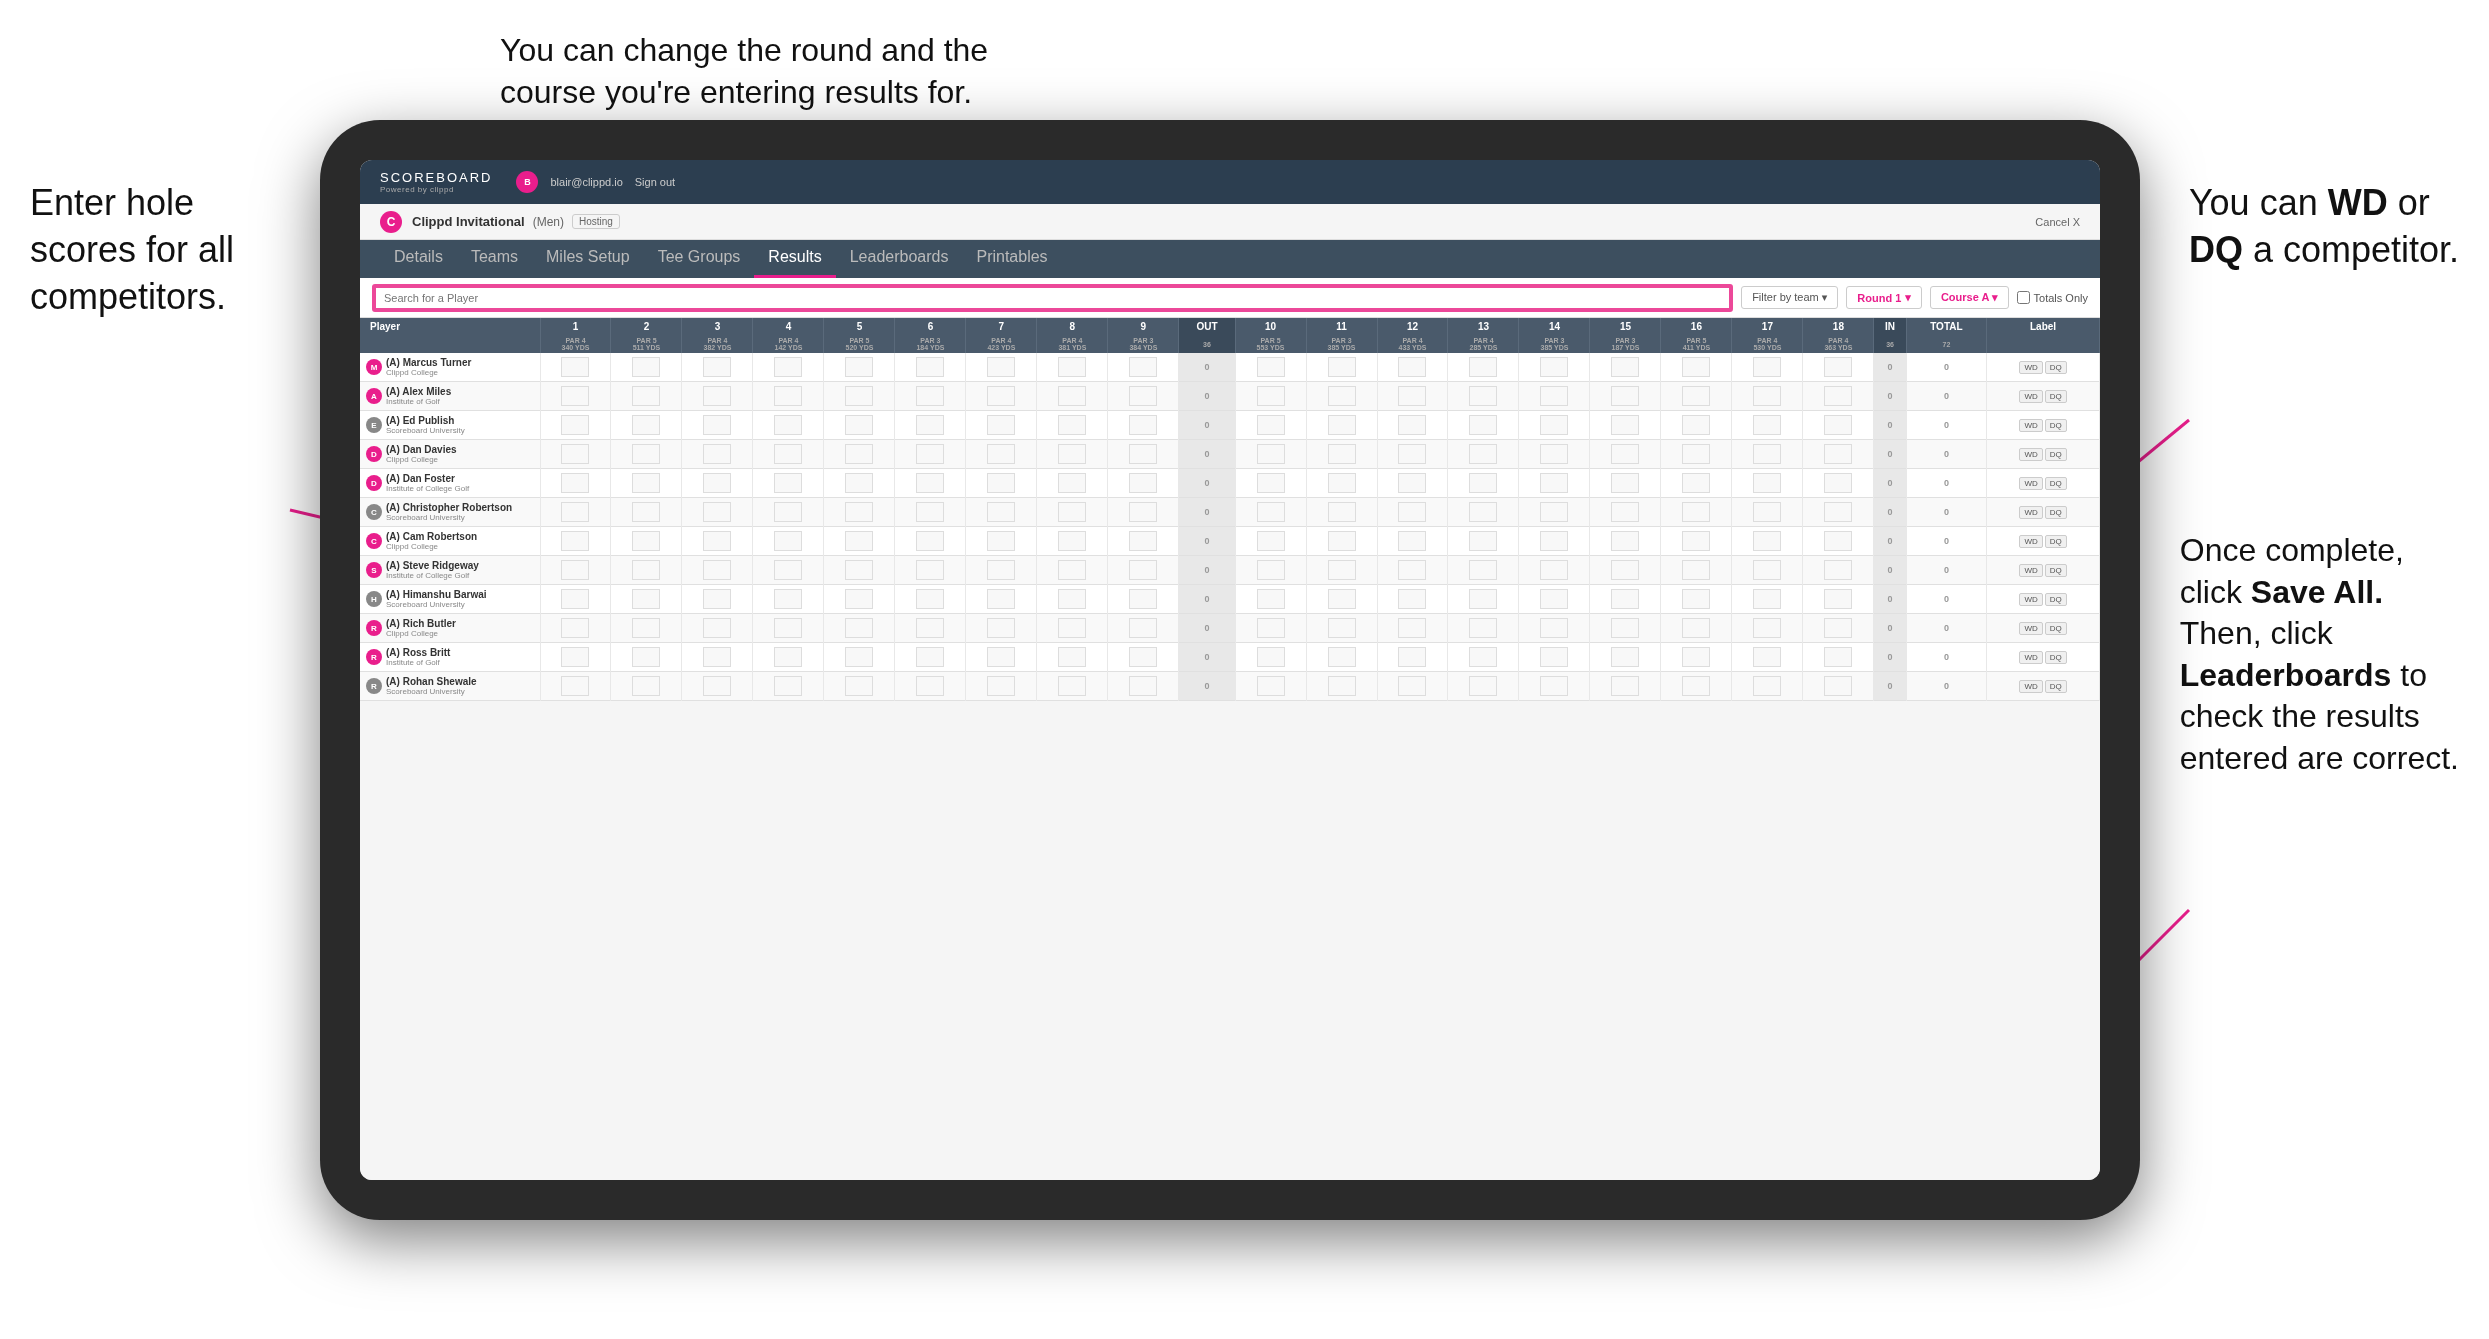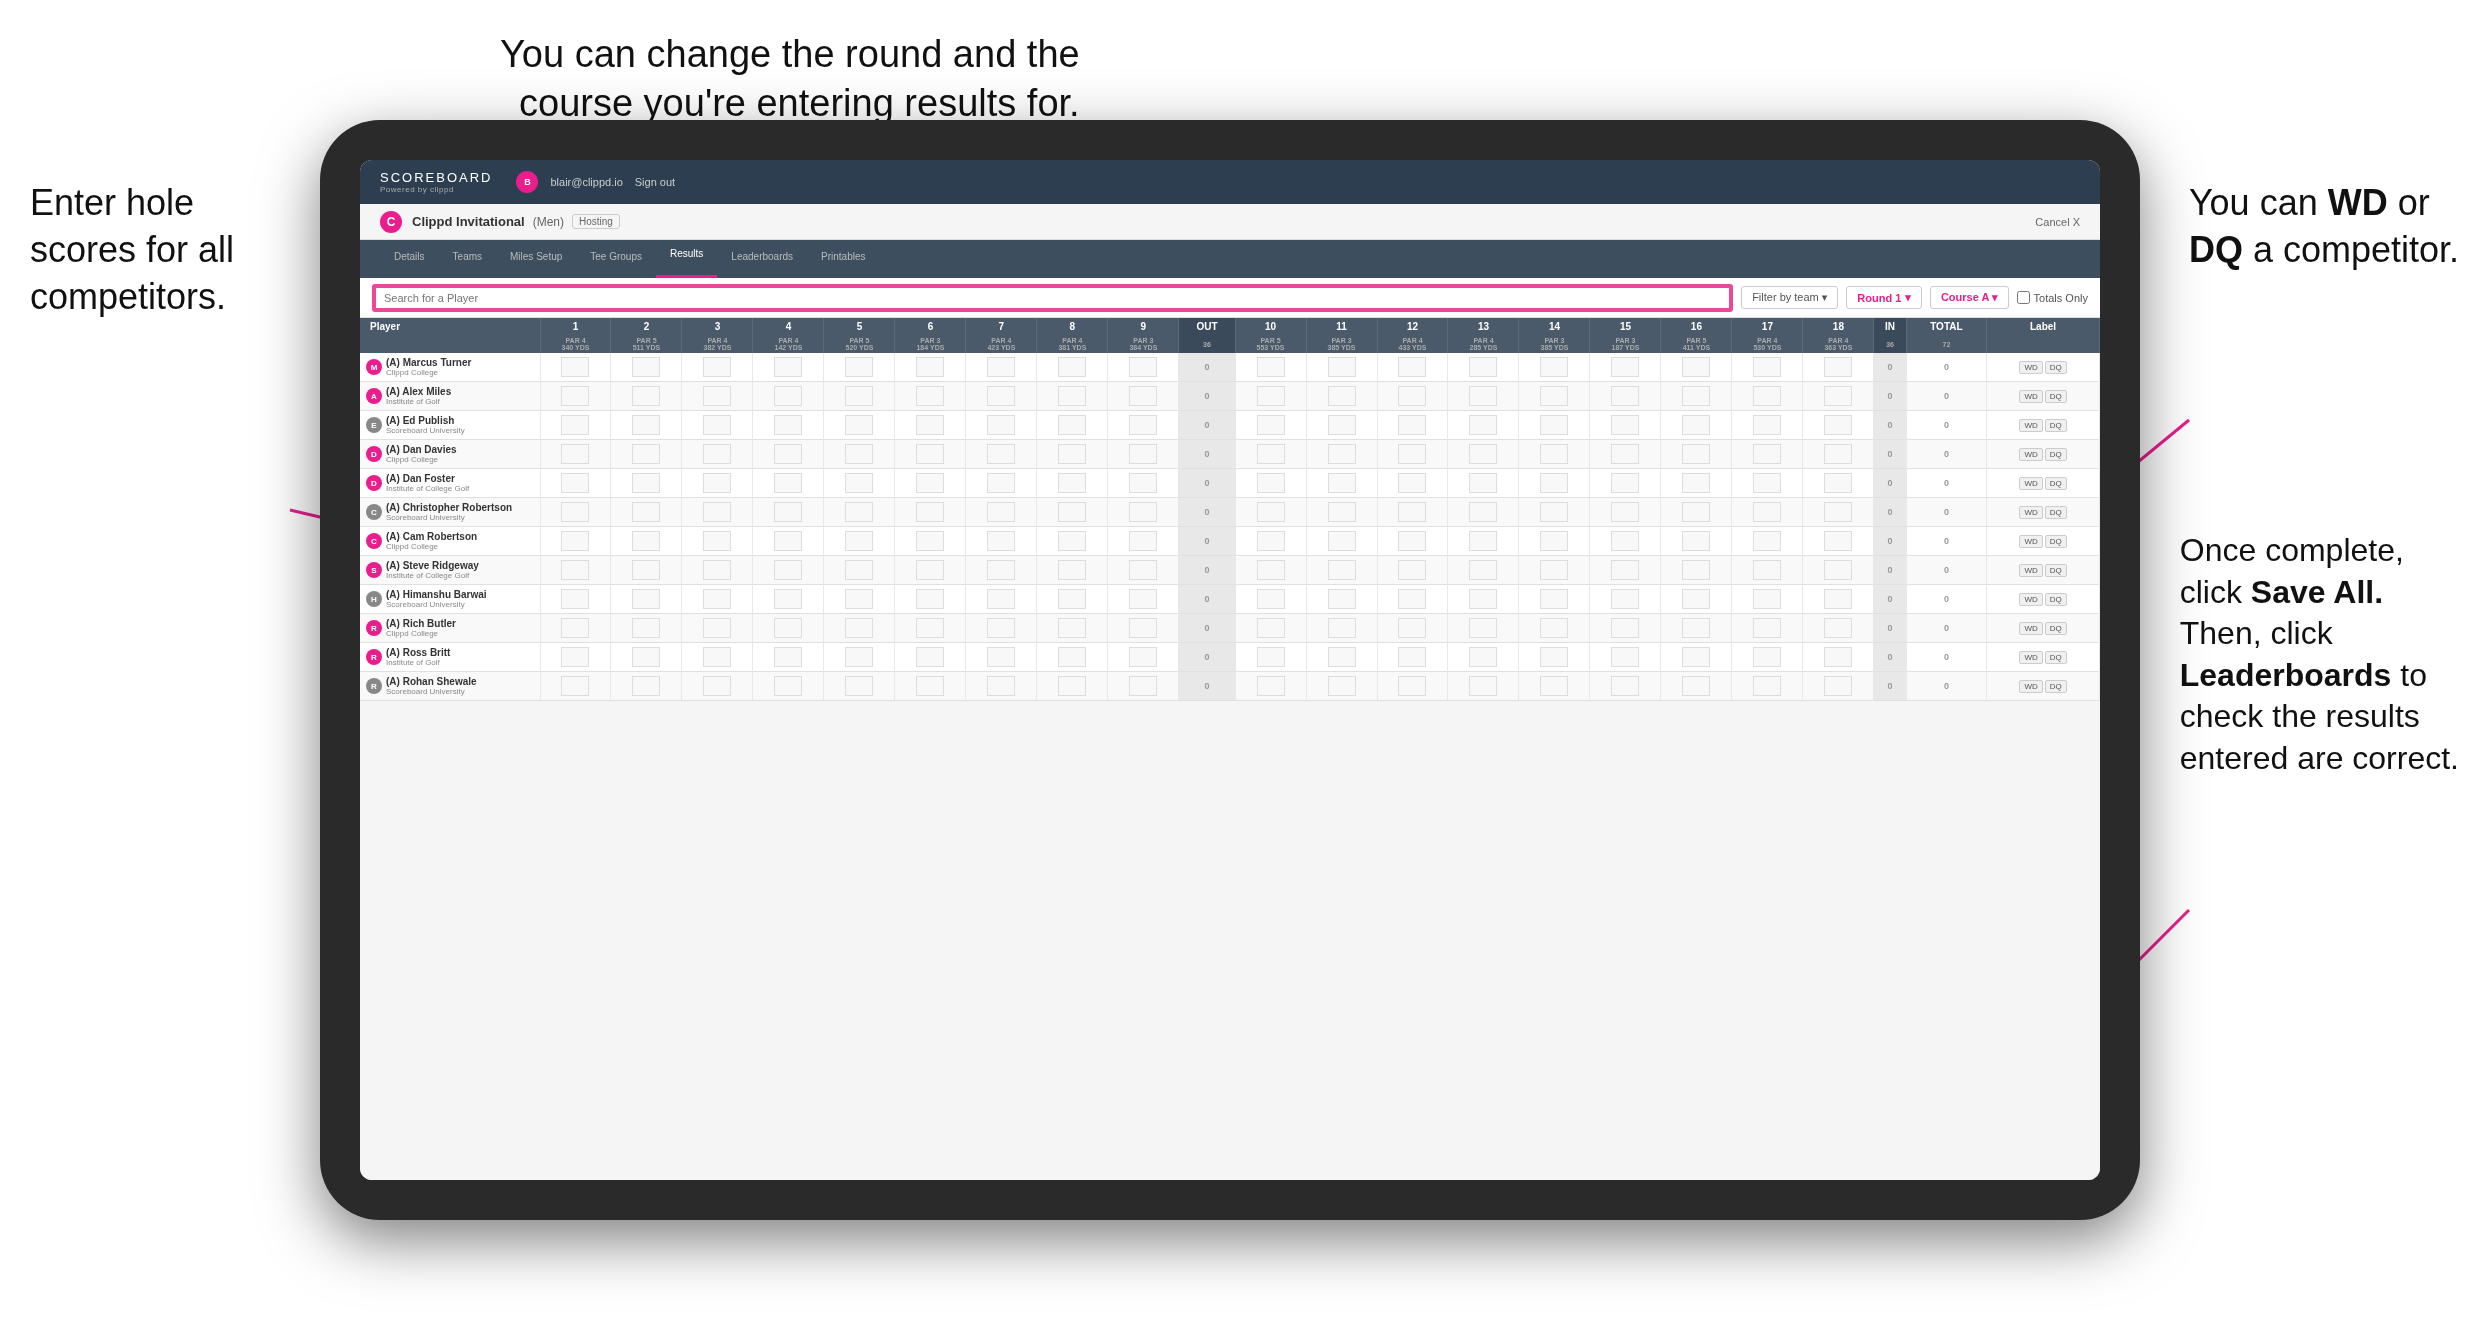--- a/index.html
+++ b/index.html
@@ -22,22 +22,22 @@
     }
 
     .annotation strong {
       font-weight: 900;
     }
 
     .annotation-top {
       top: 30px;
       left: 500px;
       max-width: 700px;
-      font-size: 38px;
-      text-align: right;
+      font-size: 32px;
+      text-align: left;
     }
 
     .annotation-left {
       top: 180px;
       left: 30px;
       max-width: 280px;
     }
 
     .annotation-right-top {
       top: 180px;
@@ -188,25 +188,25 @@
       background: #3d4f5f;
       display: flex;
       align-items: center;
       padding: 0 20px;
       height: 38px;
       flex-shrink: 0;
     }
 
     .tab {
       color: #bbb;
-      font-size: 10px;
-      padding: 16px 14px;
+      font-size: 16px;
+      padding: 8px 14px;
       height: 100%;
       display: flex;
-      align-items: flex-end;
+      align-items: flex-start;
       cursor: pointer;
     }
 
     .tab.active {
       color: white;
       border-bottom: 3px solid #e91e8c;
     }
 
     
     .filter-bar {

